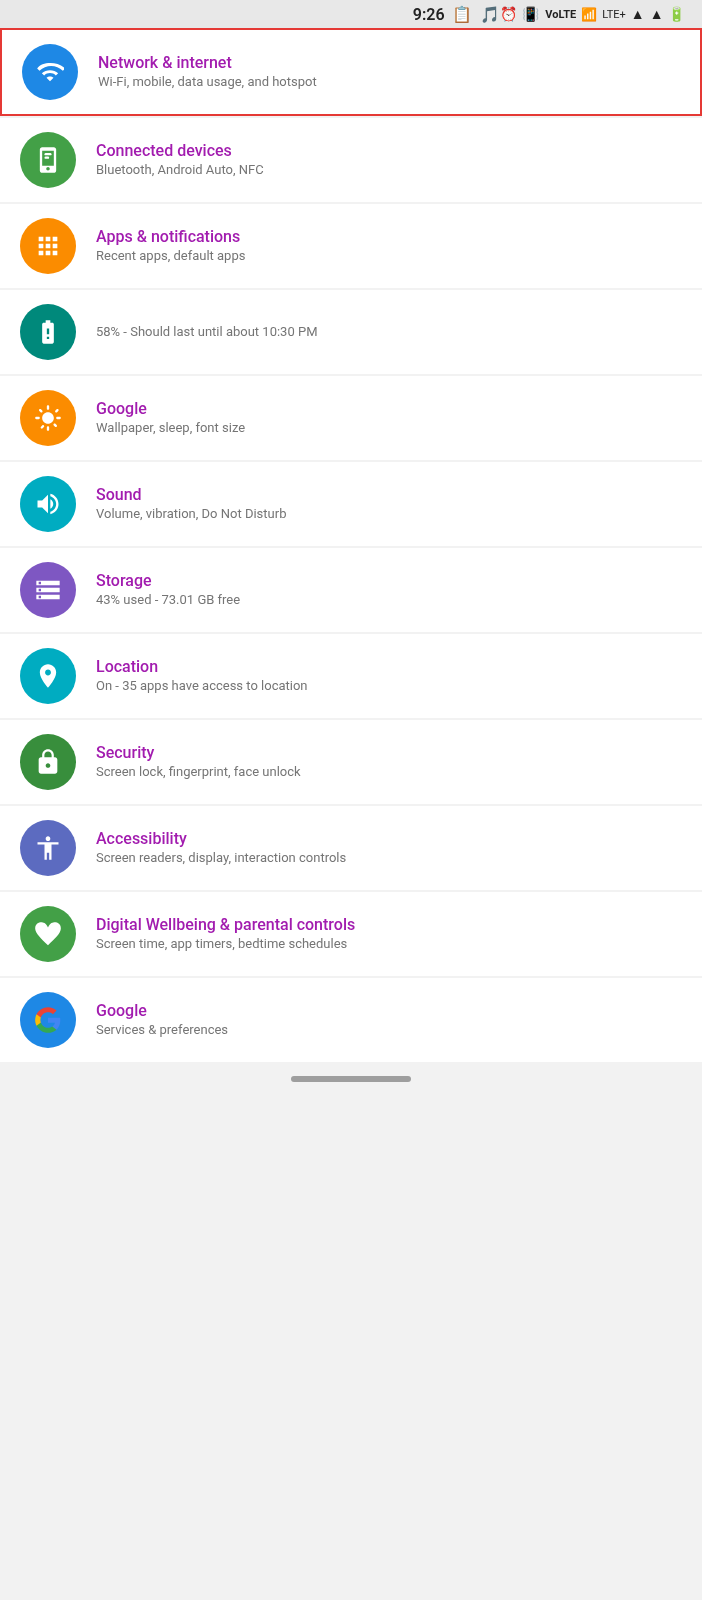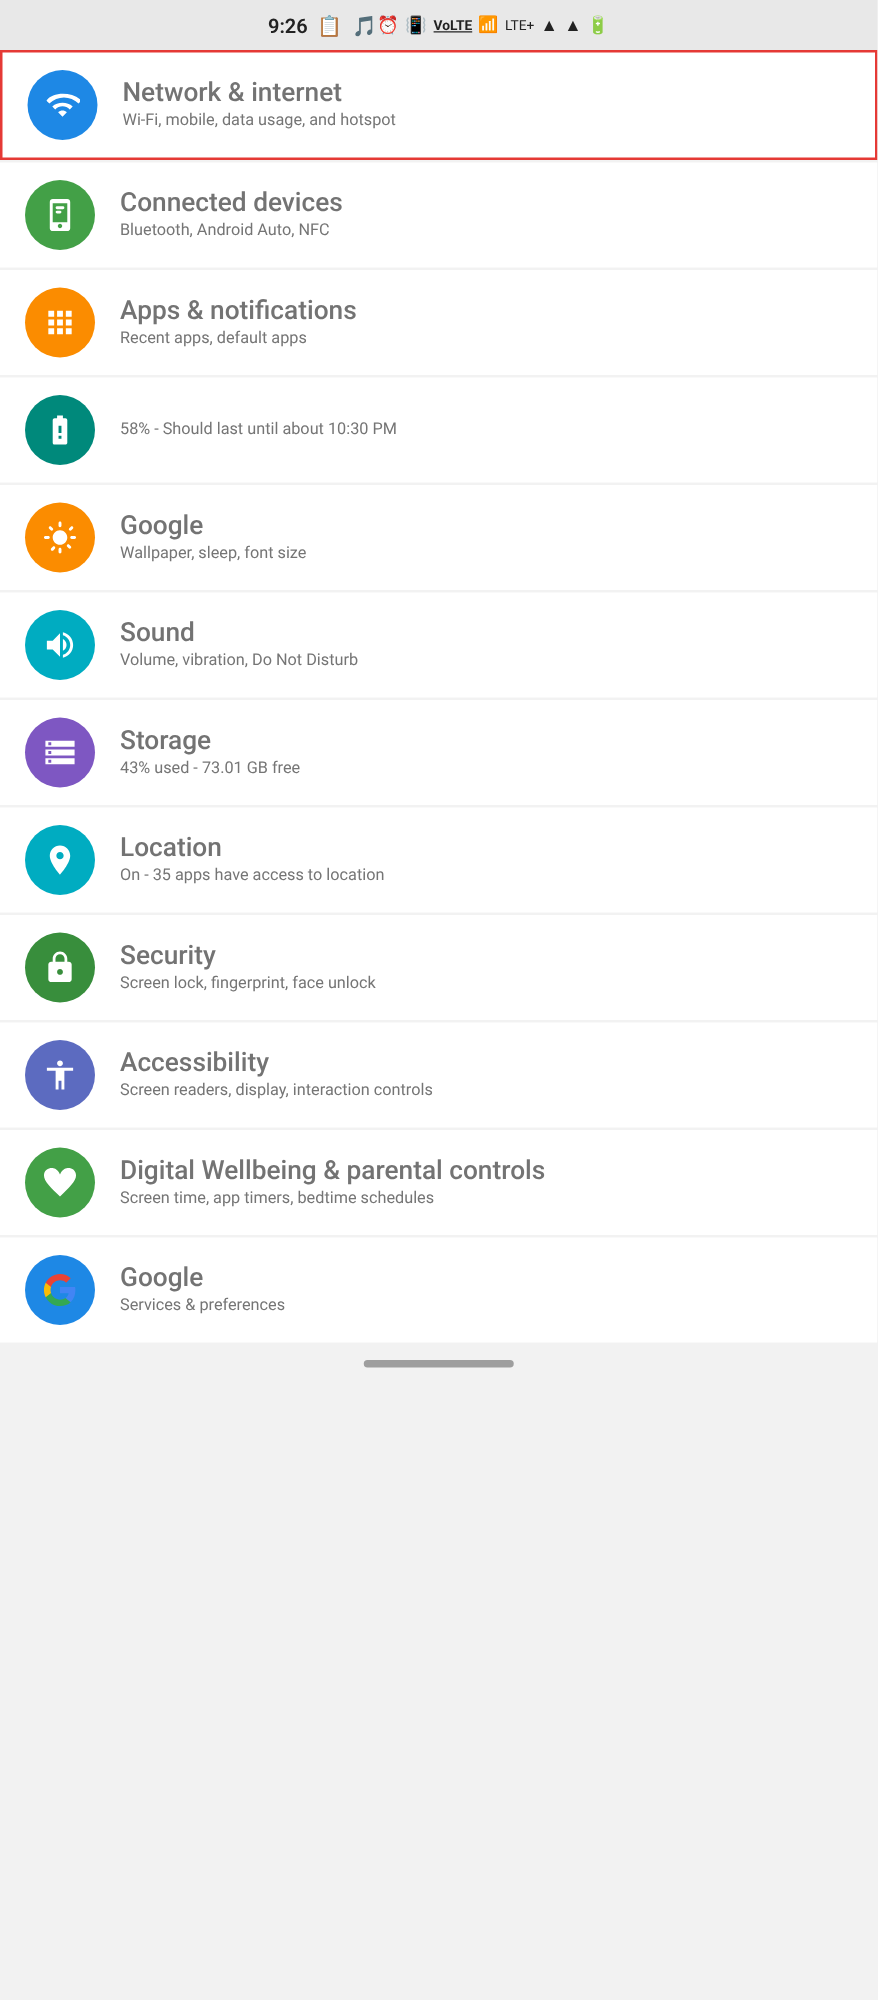--- a/index.html
+++ b/index.html
@@ -8,24 +8,24 @@
       width: 702px;
       min-height: 1600px;
       background: #f2f2f2;
       font-family: 'Roboto', Arial, sans-serif;
       overflow-x: hidden;
     }
 
     
     .status-bar {
       background: #e8e8e8;
-      height: 40px;
-      display: flex;
-      align-items: center;
-      justify-content: center;
+      height: 28px;
+      display: flex;
+      align-items: center;
+      justify-content: flex-end;
       padding: 0 16px;
     }
 
     .status-left {
       display: flex;
       align-items: center;
       gap: 8px;
       font-size: 16px;
       font-weight: 600;
       color: #222;
@@ -75,23 +75,23 @@
       fill: white;
     }
 
     .item-text {
       display: flex;
       flex-direction: column;
       justify-content: center;
     }
 
     .item-title {
-      font-size: 21px;
+      font-size: 16px;
       font-weight: 500;
-      color: #737373;
+      color: #a21caf;
       line-height: 1.3;
     }
 
     .item-subtitle {
       font-size: 13px;
       color: #757575;
       margin-top: 0;
       line-height: 1.3;
     }
 
@@ -118,21 +118,21 @@
   <div class="status-left">
     <span>9:26</span>
 
     <span style="font-size:16px;">📋</span>
 
     <span style="font-size:16px;">🎵</span>
   </div>
   <div class="status-right">
     <span style="font-size:14px;">⏰</span>
     <span style="font-size:14px;">📳</span>
-    <span style="font-size:11px; font-weight:700;text-decoration:underline;">VoLTE</span>
+    <span style="font-size:11px; font-weight:700;">VoLTE</span>
     <span style="font-size:13px;">📶</span>
     <span style="font-size:11px; font-weight:400;">LTE+</span>
     <span style="font-size:14px;">▲</span>
     <span style="font-size:14px;">▲</span>
     <span style="font-size:14px;">🔋</span>
   </div>
 </div>
 
 <div class="settings-list">
 

